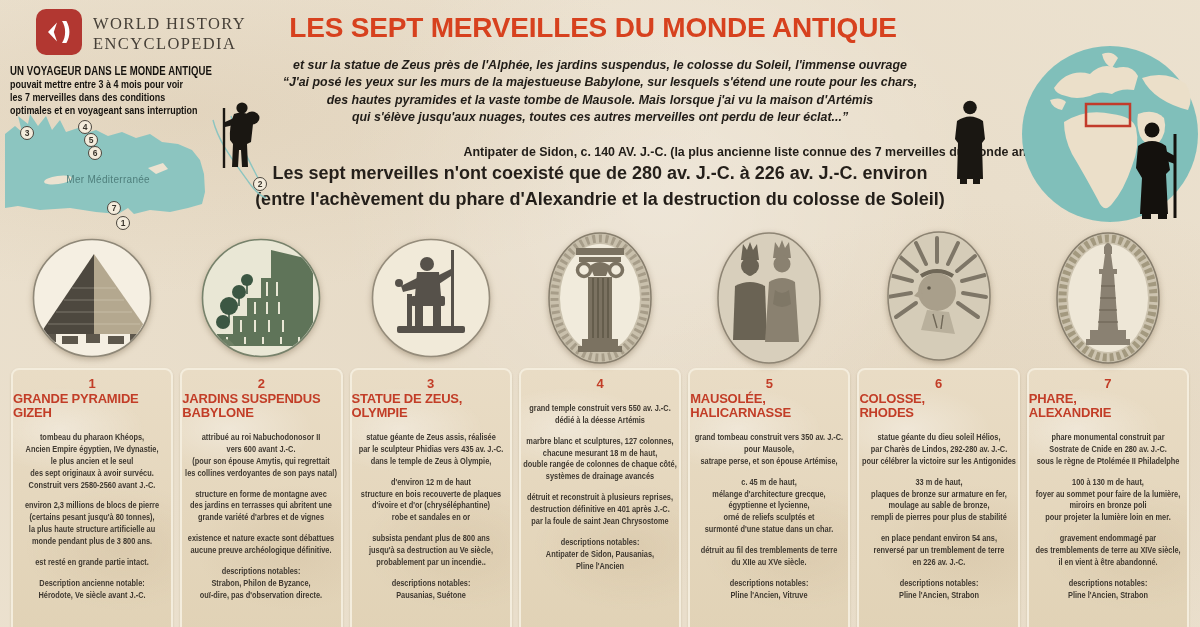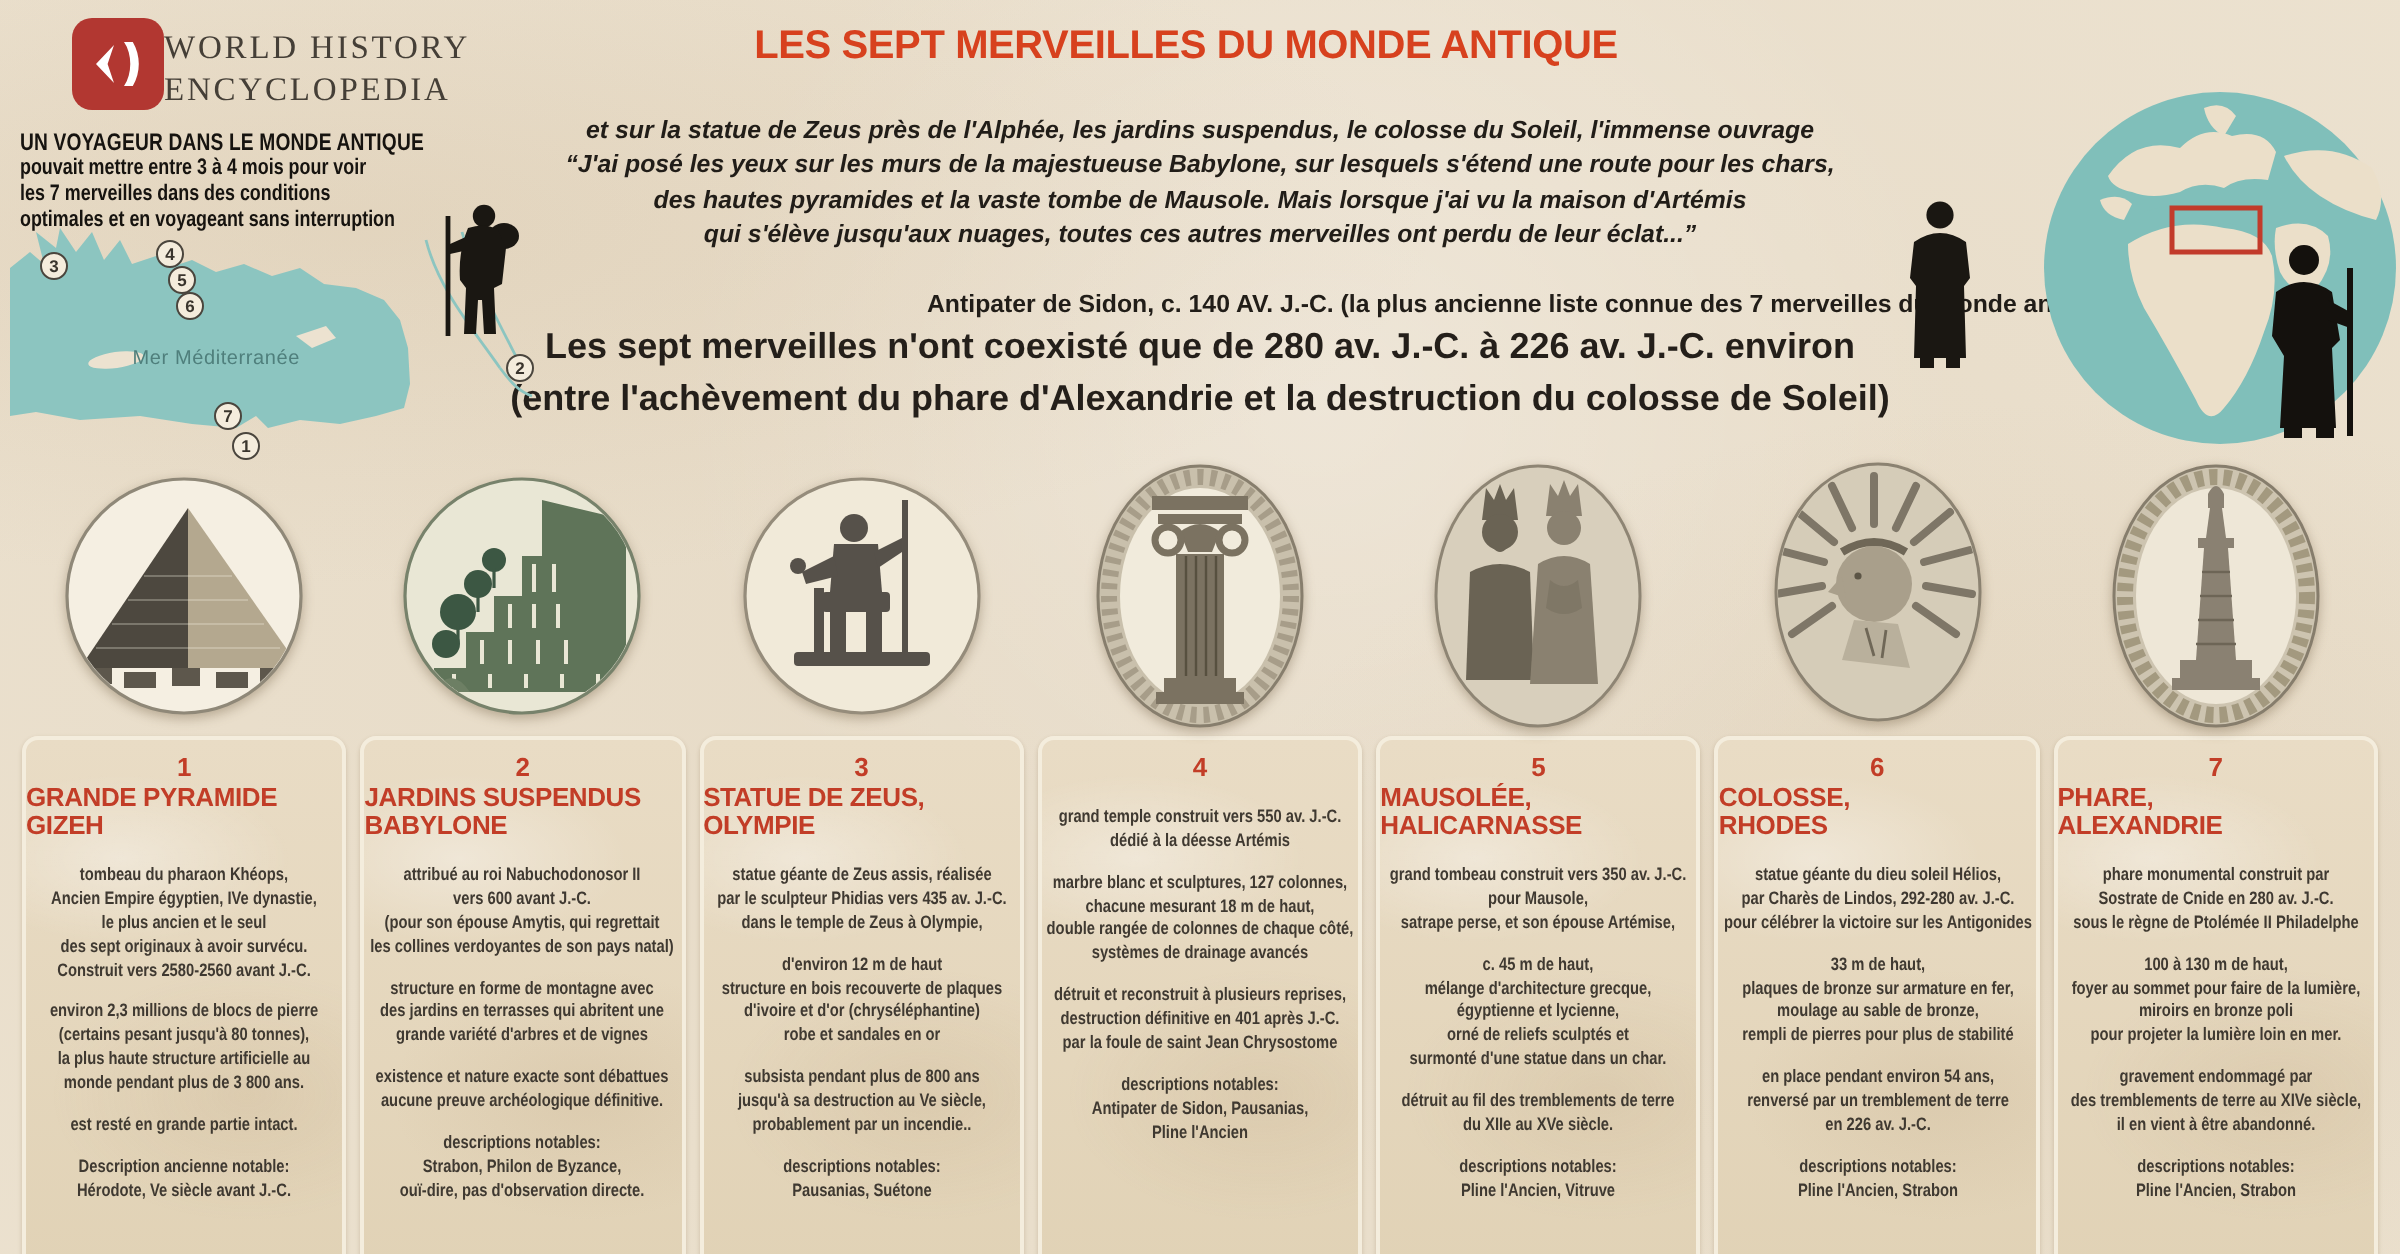--- a/index.html
+++ b/index.html
@@ -6,25 +6,25 @@
   body{font-family:"Liberation Sans","DejaVu Sans",sans-serif;}
   .stage{position:relative;width:1200px;height:627px;overflow:hidden;
     background:#ece2d0;
     background-image:
       radial-gradient(900px 300px at 15% 18%, rgba(197,171,133,.20), transparent 60%),
       radial-gradient(700px 420px at 86% 72%, rgba(197,171,133,.16), transparent 60%),
       radial-gradient(520px 480px at 55% 32%, rgba(255,255,255,.28), transparent 62%),
       radial-gradient(1300px 740px at 50% 55%, rgba(176,146,106,.10), transparent 72%);
   }
   
-  .brand{position:absolute;left:36px;top:9px;display:flex;align-items:center;}
+  .brand{position:absolute;left:36px;top:9px;display:flex;gap:11px;align-items:center;}
   .brand-text{font-family:"Liberation Serif","DejaVu Serif",serif;color:#453f37;
     font-size:16.5px;letter-spacing:1.4px;line-height:1.22;}
   .page-title{position:absolute;left:0;right:14px;top:12px;text-align:center;
-    font-size:20px;font-weight:bold;color:#d7411e;letter-spacing:-.2px;}
+    font-size:28px;font-weight:bold;color:#d7411e;letter-spacing:-.2px;}
   .quote{position:absolute;left:140px;right:140px;top:57px;text-align:center;
     font-style:italic;font-weight:bold;font-size:12.4px;line-height:1.4;color:#211d18;}
   .quote .attr{font-style:normal;display:block;margin-top:18px;text-align:right;}
   .coexist{position:absolute;left:180px;right:180px;top:160px;text-align:center;
     font-weight:bold;font-size:18px;line-height:1.45;color:#241f1a;}
   
   .note{position:absolute;left:10px;top:64px;width:270px;color:#16130f;
     transform:scaleX(.8);transform-origin:0 0;}
   .note .h{font-size:12px;font-weight:bold;letter-spacing:.1px;}
   .note .b{font-size:11.2px;font-weight:bold;line-height:1.16;white-space:pre-line;}

